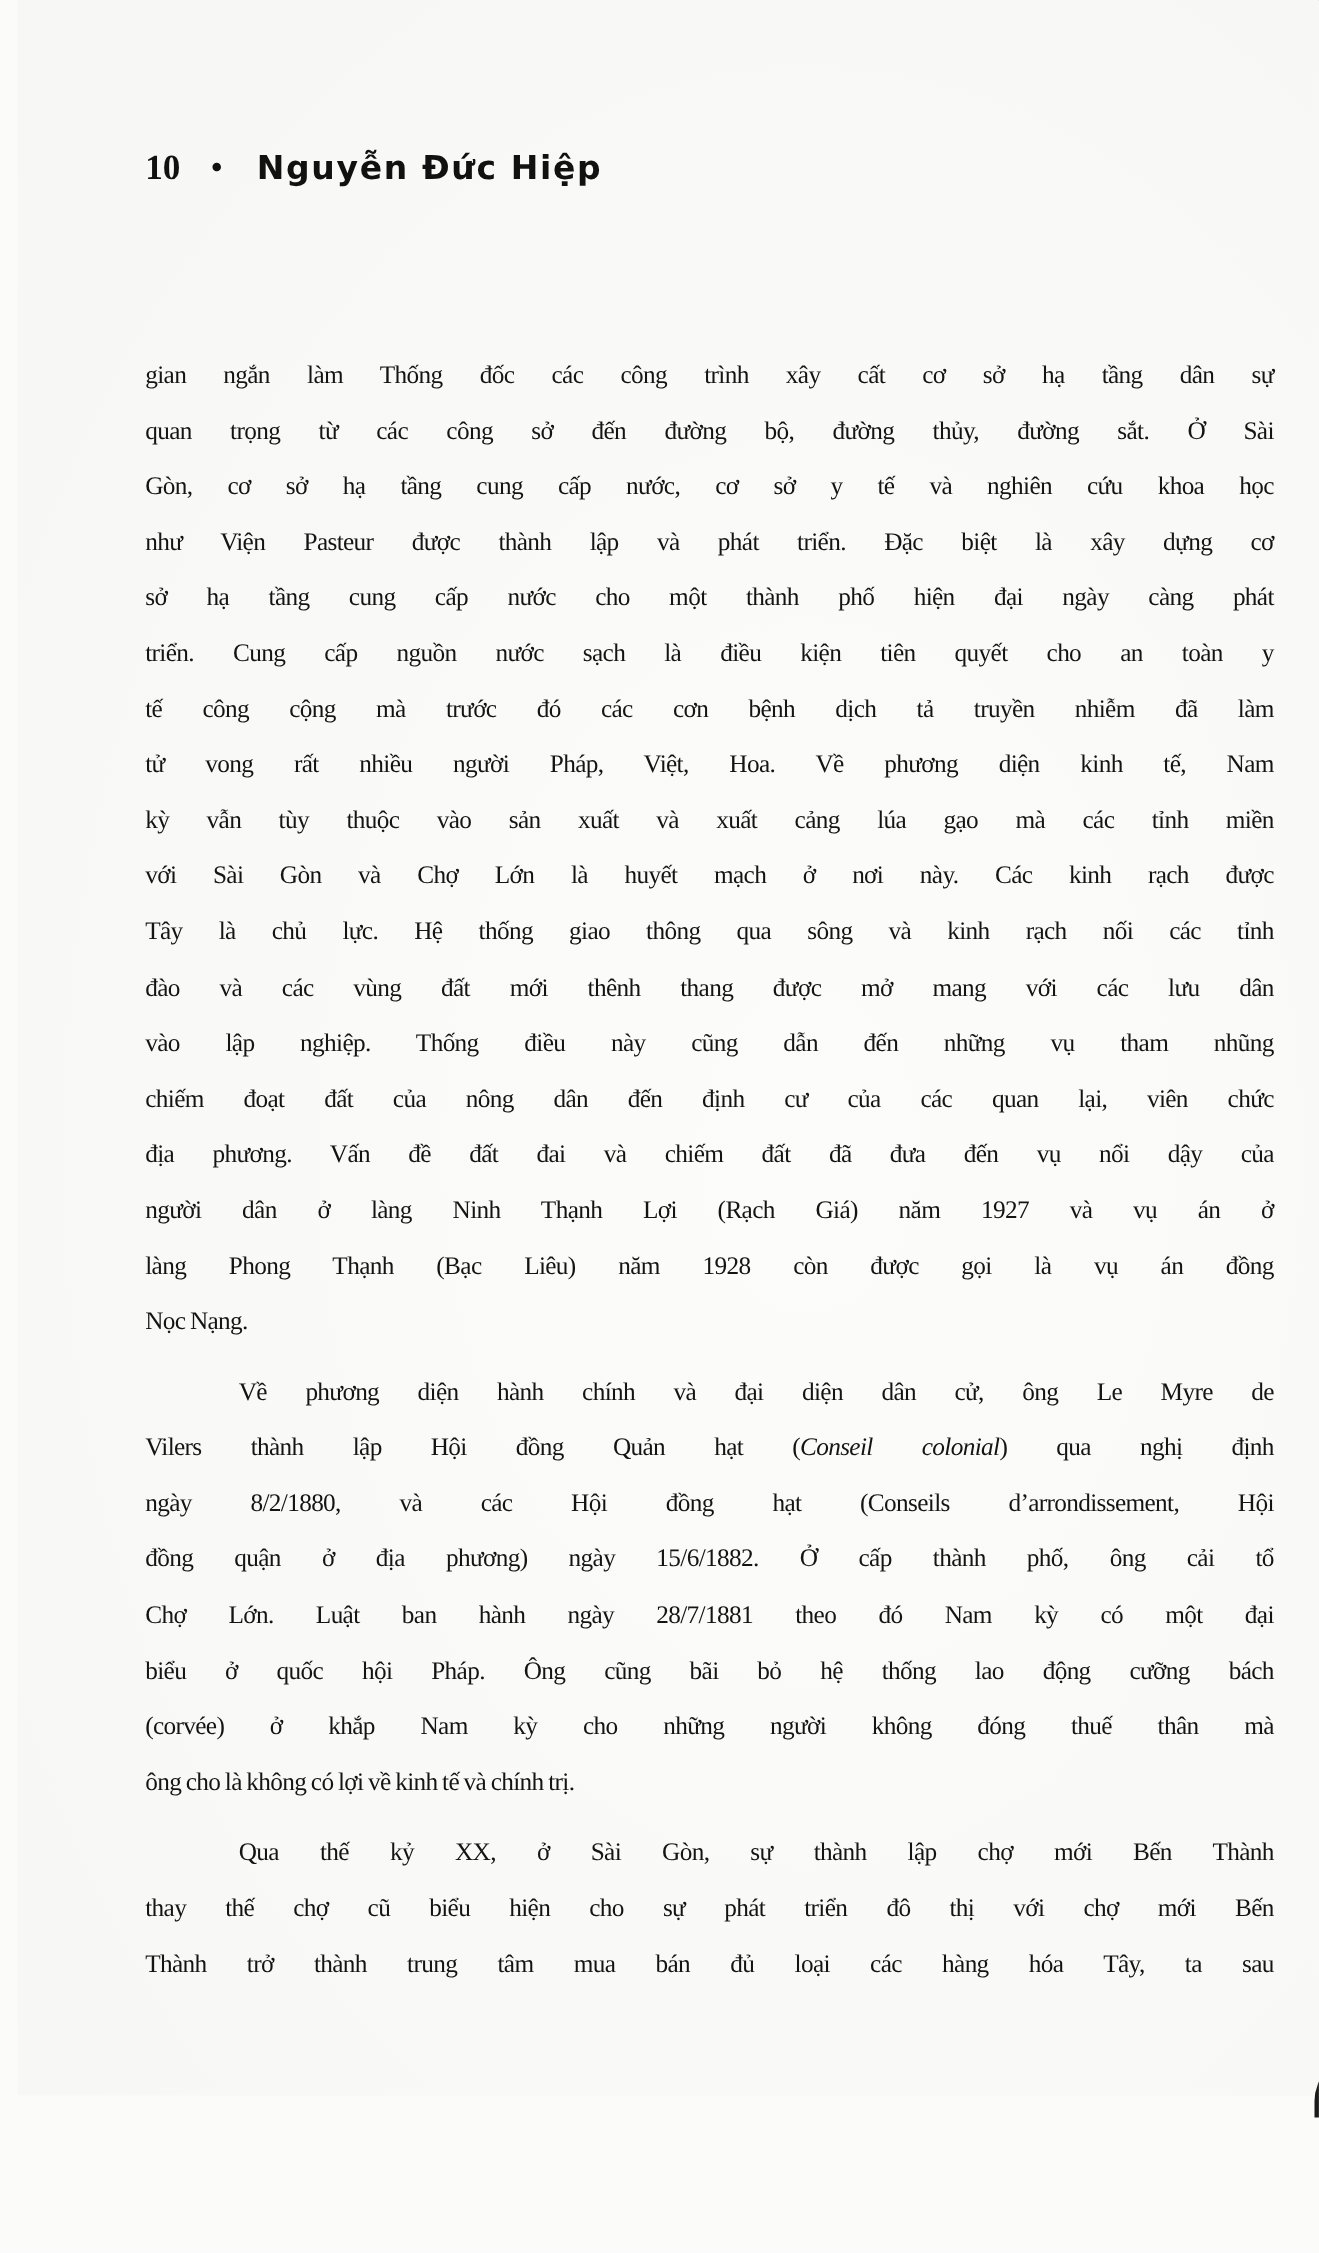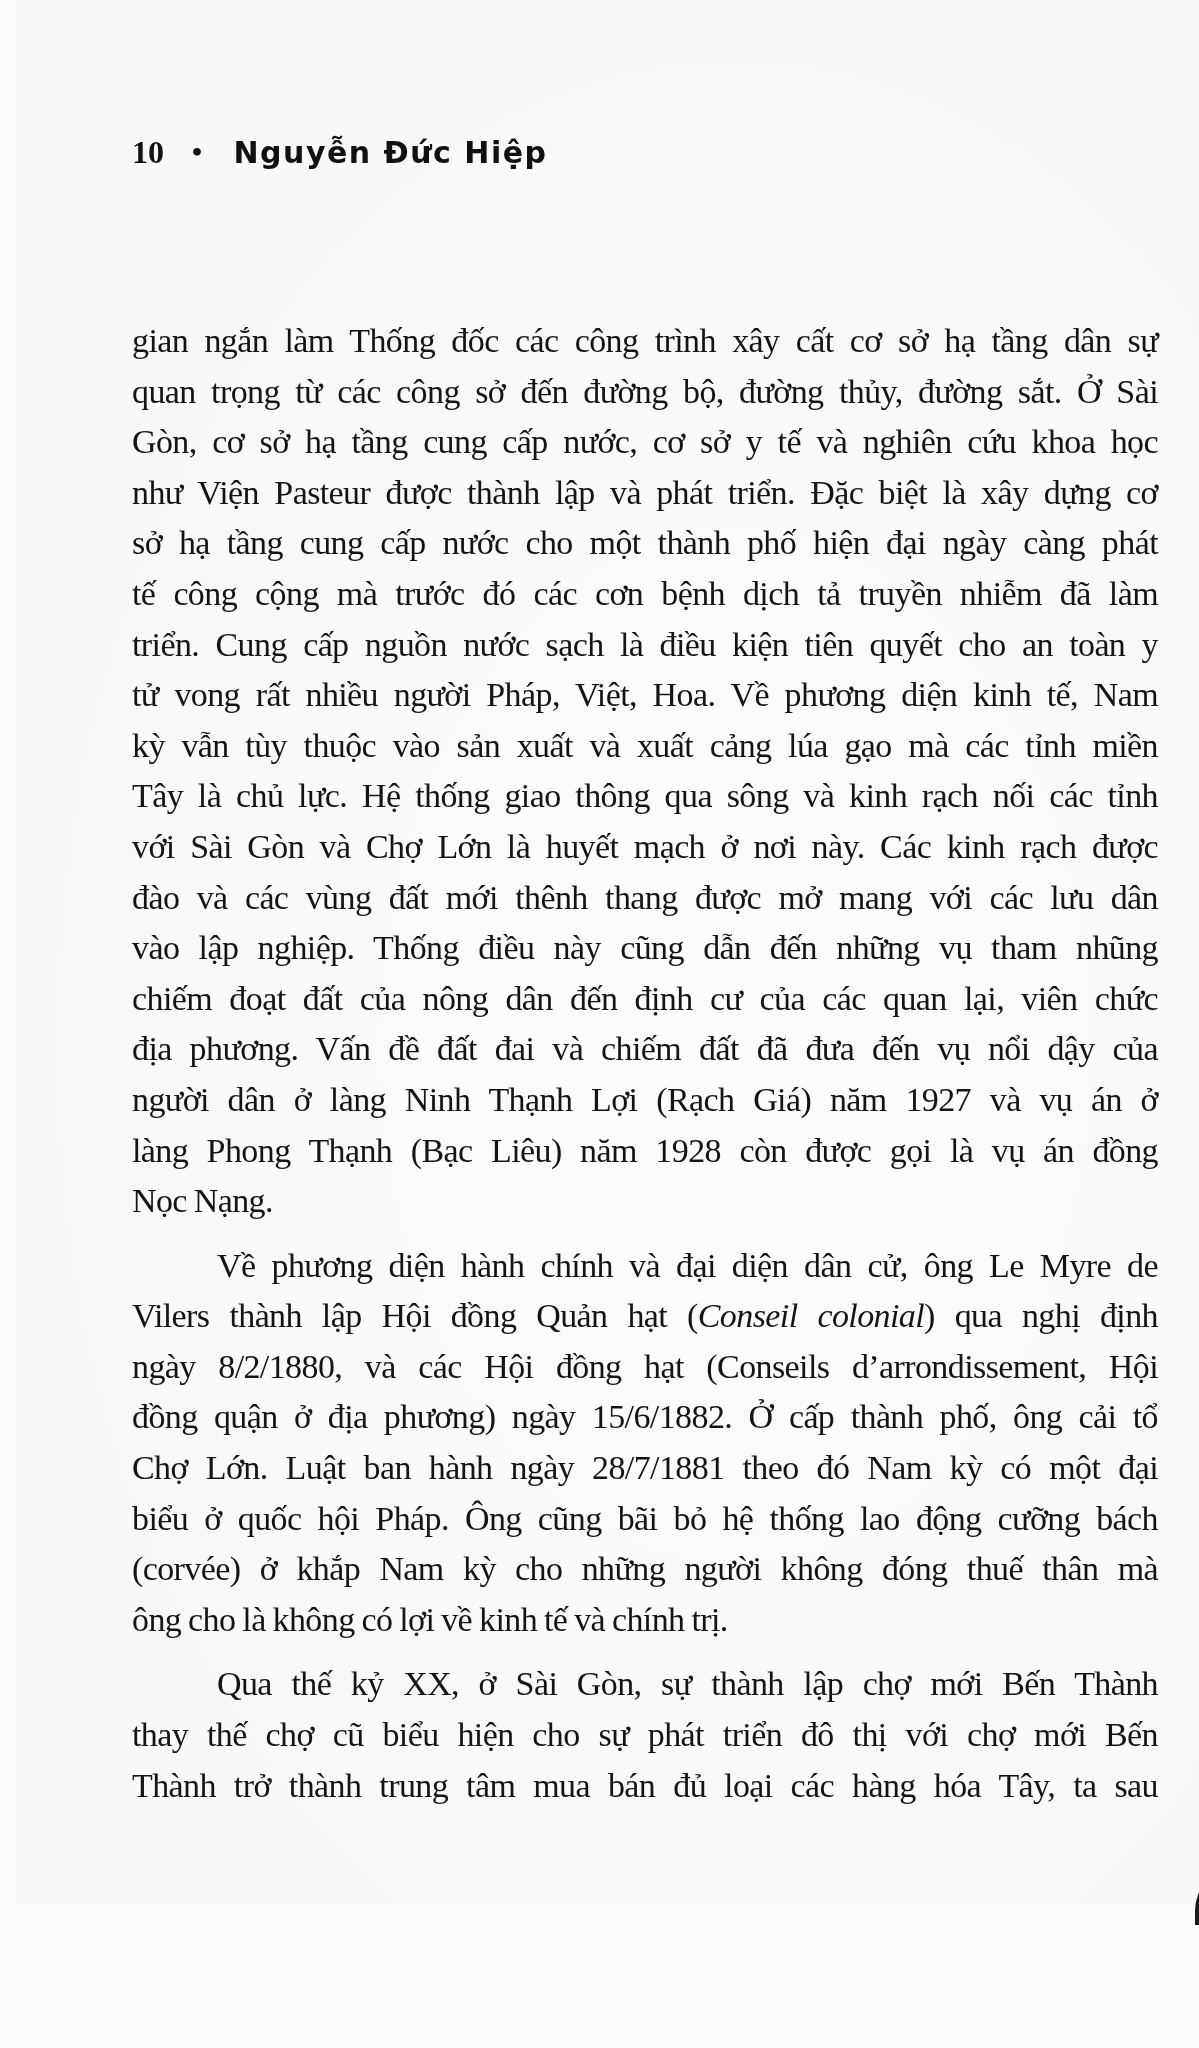--- a/index.html
+++ b/index.html
@@ -61,21 +61,21 @@
     margin: 0 16px 0 14px;
     font-size: 22px;
     position: relative;
     top: -3px;
   }
   .body-text {
     position: absolute;
     left: 116px;
     top: 316px;
     width: 1026px;
-    font-size: 34px;
+    font-size: 23px;
     line-height: 50.6px;
     letter-spacing: -0.6px;
     word-spacing: -1px;
     color: #141414;
   }
   .para {
     margin: 0;
     text-align: justify;
   }
   .para .line {
@@ -112,26 +112,26 @@
   </div>
 
   <div class="body-text">
 
     <p class="para">
       <span class="line">gian ngắn làm Thống đốc các công trình xây cất cơ sở hạ tầng dân sự</span>
       <span class="line">quan trọng từ các công sở đến đường bộ, đường thủy, đường sắt. Ở Sài</span>
       <span class="line">Gòn, cơ sở hạ tầng cung cấp nước, cơ sở y tế và nghiên cứu khoa học</span>
       <span class="line">như Viện Pasteur được thành lập và phát triển. Đặc biệt là xây dựng cơ</span>
       <span class="line">sở hạ tầng cung cấp nước cho một thành phố hiện đại ngày càng phát</span>
+      <span class="line">triển. Cung cấp nguồn nước sạch là điều kiện tiên quyết cho an toàn y</span>
       <span class="line">tế công cộng mà trước đó các cơn bệnh dịch tả truyền nhiễm đã làm</span>
-      <span class="line">triển. Cung cấp nguồn nước sạch là điều kiện tiên quyết cho an toàn y</span>
       <span class="line">tử vong rất nhiều người Pháp, Việt, Hoa. Về phương diện kinh tế, Nam</span>
       <span class="line">kỳ vẫn tùy thuộc vào sản xuất và xuất cảng lúa gạo mà các tỉnh miền</span>
+      <span class="line">với Sài Gòn và Chợ Lớn là huyết mạch ở nơi này. Các kinh rạch được</span>
       <span class="line">Tây là chủ lực. Hệ thống giao thông qua sông và kinh rạch nối các tỉnh</span>
-      <span class="line">với Sài Gòn và Chợ Lớn là huyết mạch ở nơi này. Các kinh rạch được</span>
       <span class="line">đào và các vùng đất mới thênh thang được mở mang với các lưu dân</span>
       <span class="line">vào lập nghiệp. Thống điều này cũng dẫn đến những vụ tham nhũng</span>
       <span class="line">chiếm đoạt đất của nông dân đến định cư của các quan lại, viên chức</span>
       <span class="line">địa phương. Vấn đề đất đai và chiếm đất đã đưa đến vụ nổi dậy của</span>
       <span class="line">người dân ở làng Ninh Thạnh Lợi (Rạch Giá) năm 1927 và vụ án ở</span>
       <span class="line">làng Phong Thạnh (Bạc Liêu) năm 1928 còn được gọi là vụ án đồng</span>
       <span class="line last">Nọc Nạng.</span>
     </p>
 
     <p class="para">

